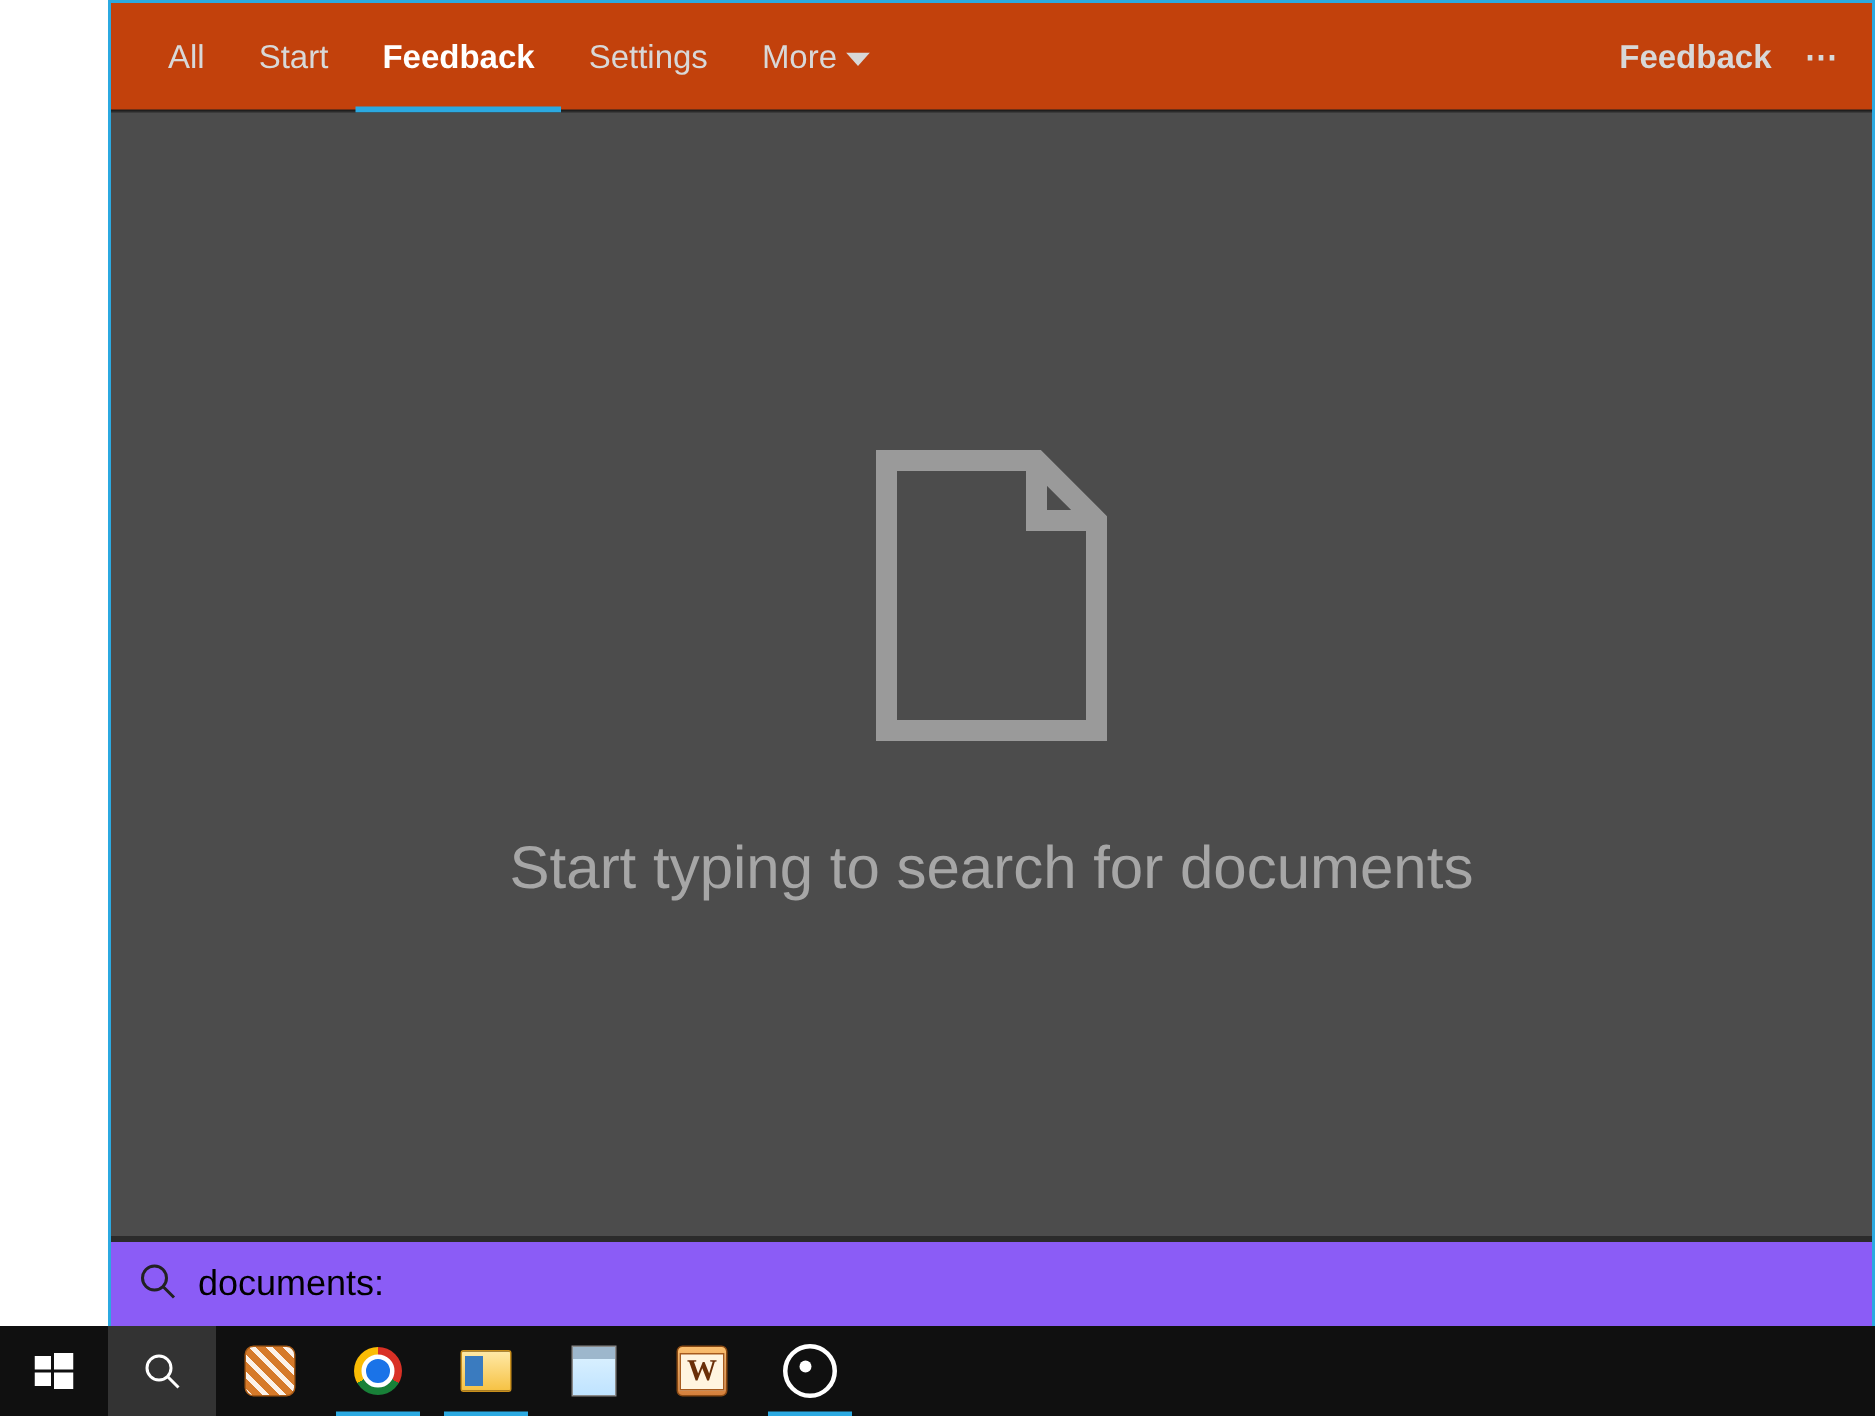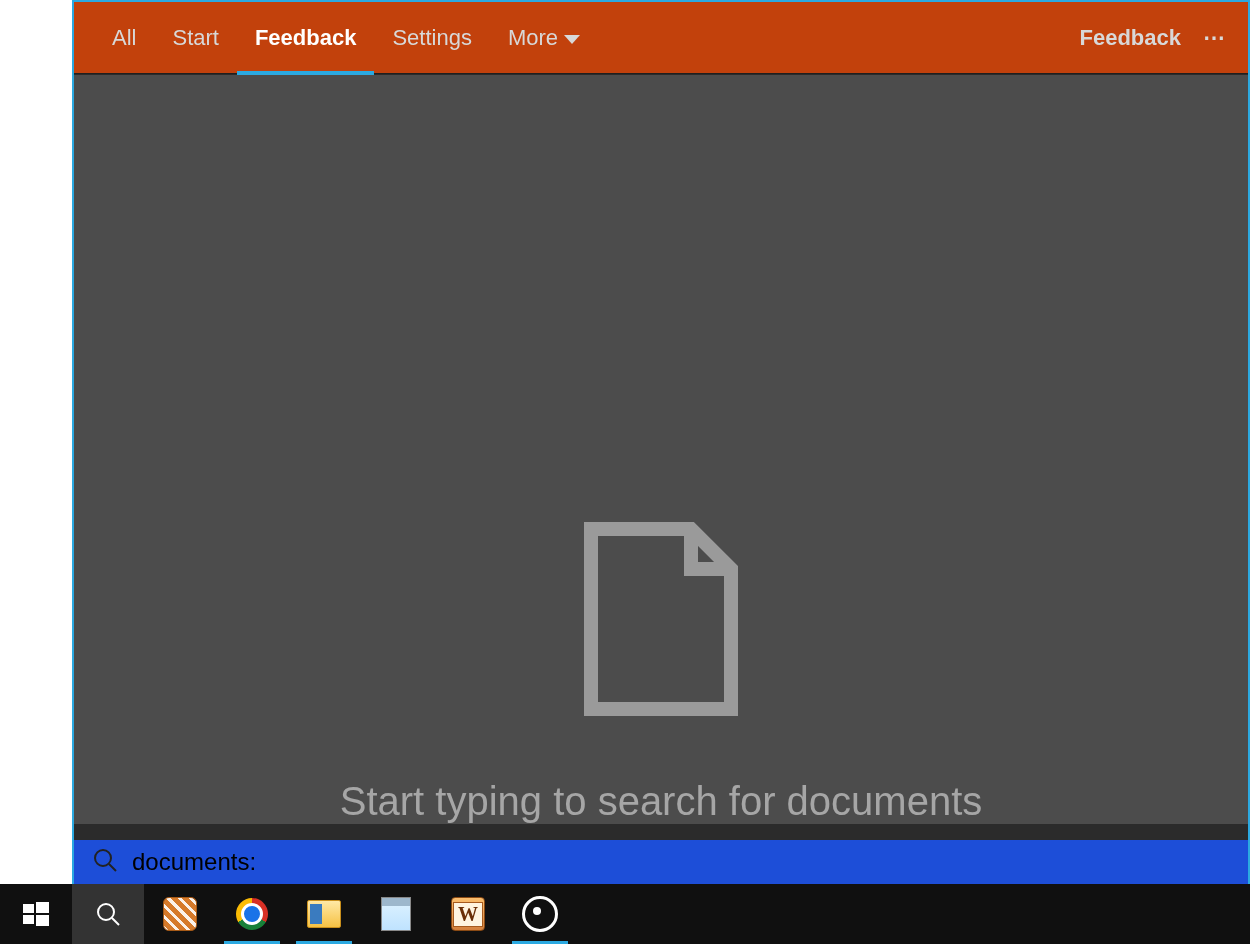--- a/index.html
+++ b/index.html
@@ -27,28 +27,28 @@
   }
   .tab .chev { margin-left: 6px; }
   .tabs-right {
     margin-left: auto; display: flex; align-items: center; padding-right: 20px; gap: 22px; font-weight: bold;
   }
   .feedback { font-size: 22px; color: #d8d8d8; cursor: pointer; }
   .more-dots { font-size: 22px; color: #d8d8d8; cursor: pointer; letter-spacing: 3px; }
   .body-area {
     position: absolute; left: 0; top: 73px; right: 0; bottom: 60px;
     background: #4c4c4c;
-    display: flex; flex-direction: column; align-items: center; justify-content: flex-end;
+    display: flex; flex-direction: column; align-items: center; justify-content: center;
   }
   .doc-icon svg { display: block; }
   .hint-text {
     margin-top: 60px; font-size: 40px; color: #a6a6a6; font-weight: 300;
   }
   .search-bar {
-    position: absolute; left: 0; right: 0; bottom: 0; height: 44px; background: #1d4ed8;
+    position: absolute; left: 0; right: 0; bottom: 0; height: 56px; background: #8b5cf6;
     display: flex; align-items: center; padding: 0 18px;
   }
   .search-bar .sicon { color: #222; margin-right: 14px; }
   .search-input {
     flex: 1; border: none; outline: none; font-size: 24px; height: 100%; color: #000;
     font-family: inherit; background: transparent;
   }
   .taskbar {
     position: absolute; left: 0; bottom: 0; width: 1250px; height: 60px; background: #101010;
     display: flex; align-items: center;

